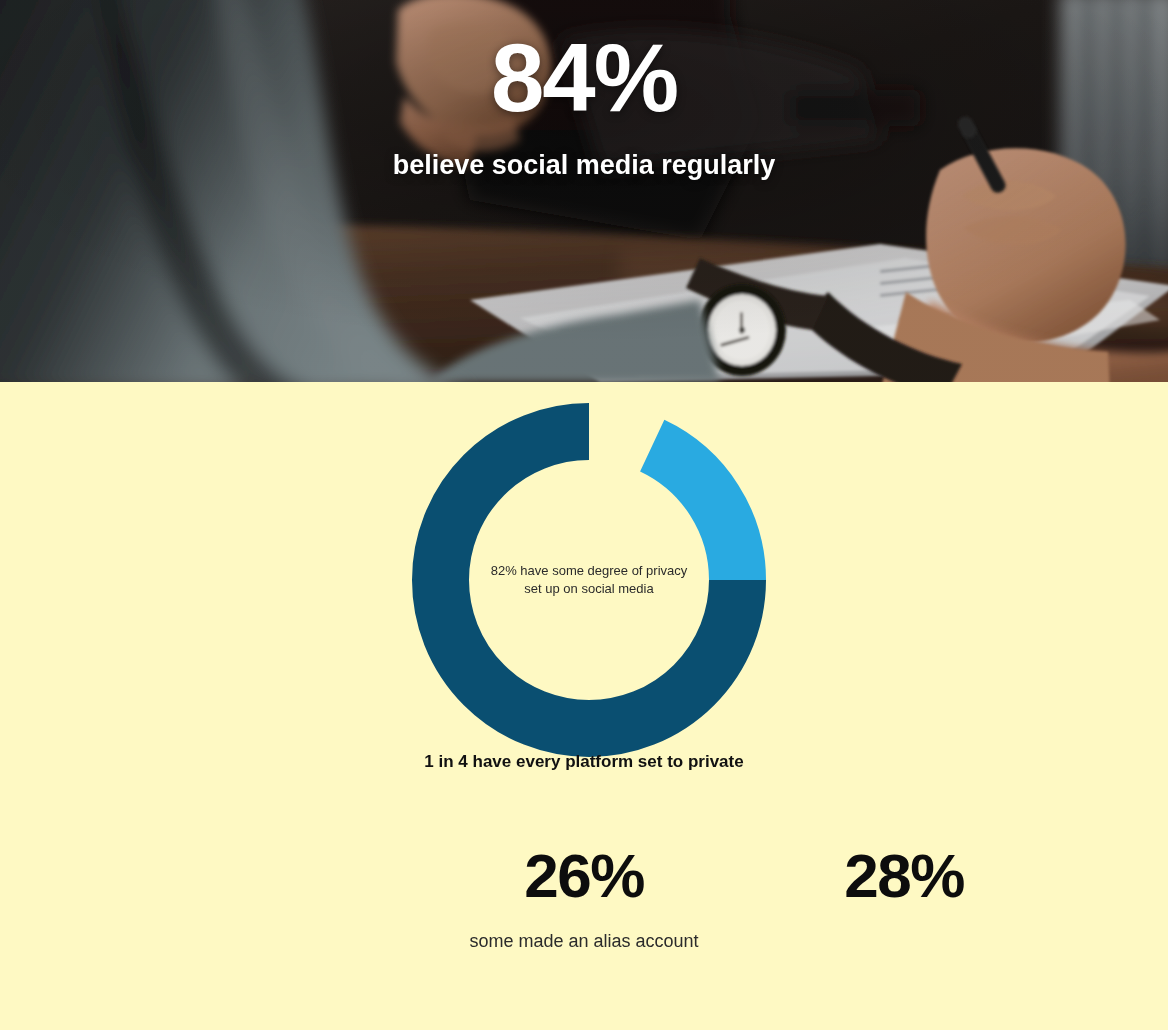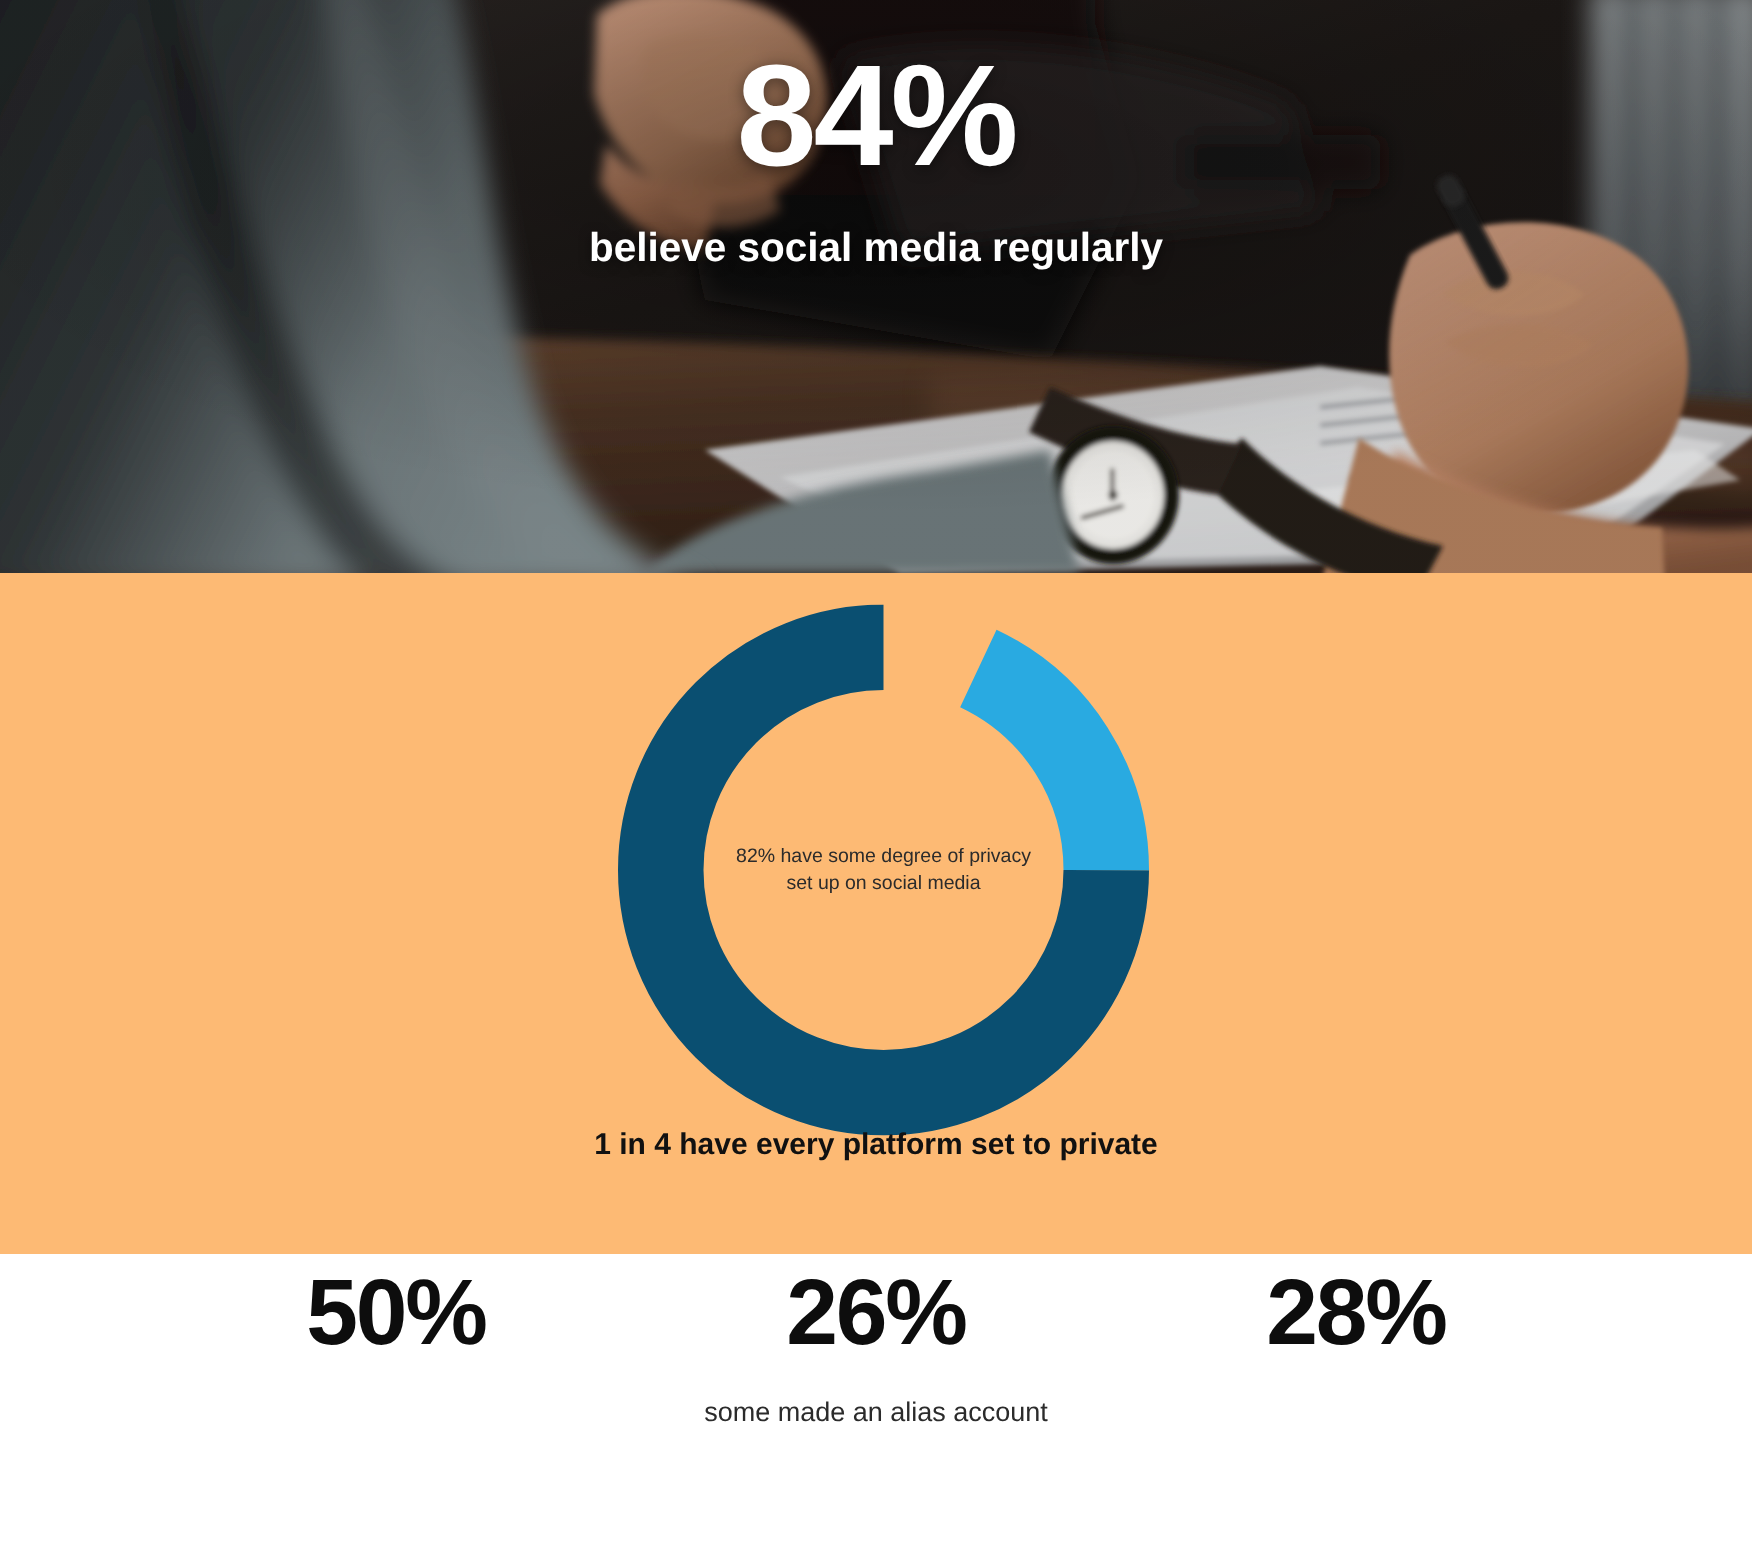--- a/index.html
+++ b/index.html
@@ -11,22 +11,22 @@
     width: 1168px;
     height: 1030px;
     font-family: "Liberation Sans", sans-serif;
     color: #1a1a1a;
     overflow: hidden;
   }
 
   .infographic {
     position: relative;
     width: 1168px;
-    height: 836px;
-    background: #fdba74;
+    height: 1030px;
+    background: #fef9c3;
     text-decoration: underline;
   }
 
   
   .hero {
     position: relative;
     width: 1168px;
     height: 382px;
     overflow: hidden;
     background: #171615;
@@ -94,21 +94,21 @@
     line-height: 1.42;
     color: #2b2b2b;
     font-weight: 400;
   }
   .donut-caption {
     position: absolute;
     left: 0;
     right: 0;
     top: 370px;
     text-align: center;
-    font-size: 20px;
+    font-size: 17px;
     font-weight: 700;
     color: #111111;
   }
 
   
   .stats-row {
     position: absolute;
     left: 0;
     top: 845px;
     width: 1168px;
@@ -308,21 +308,20 @@
         <circle id="slice-major" cx="177" cy="177" r="148.5" fill="none" stroke-width="57" transform="rotate(-90 177 177)" stroke="#0A4F71" stroke-dasharray="765.1034748552581 933.0530181161686" stroke-dashoffset="-233.26325452904214"></circle>
         <circle id="slice-minor" cx="177" cy="177" r="148.5" fill="none" stroke-width="57" transform="rotate(-90 177 177)" stroke="#29AAE1" stroke-dasharray="167.94954326091033 933.0530181161686" stroke-dashoffset="-65.31371126813181"></circle>
       </svg>
       <div class="donut-center-text">82% have some degree of privacy set up on social media</div>
     </div>
     <div class="donut-caption">1 in 4 have every platform set to private</div>
   </div>
 
   <div class="stats-row">
     <div class="stat-col">
-      <div class="stat-number">50%</div>
     </div>
     <div class="stat-col">
       <div class="stat-number">26%</div>
       <div class="stat-label">some made an alias account</div>
     </div>
     <div class="stat-col">
       <div class="stat-number">28%</div>
     </div>
   </div>
 

